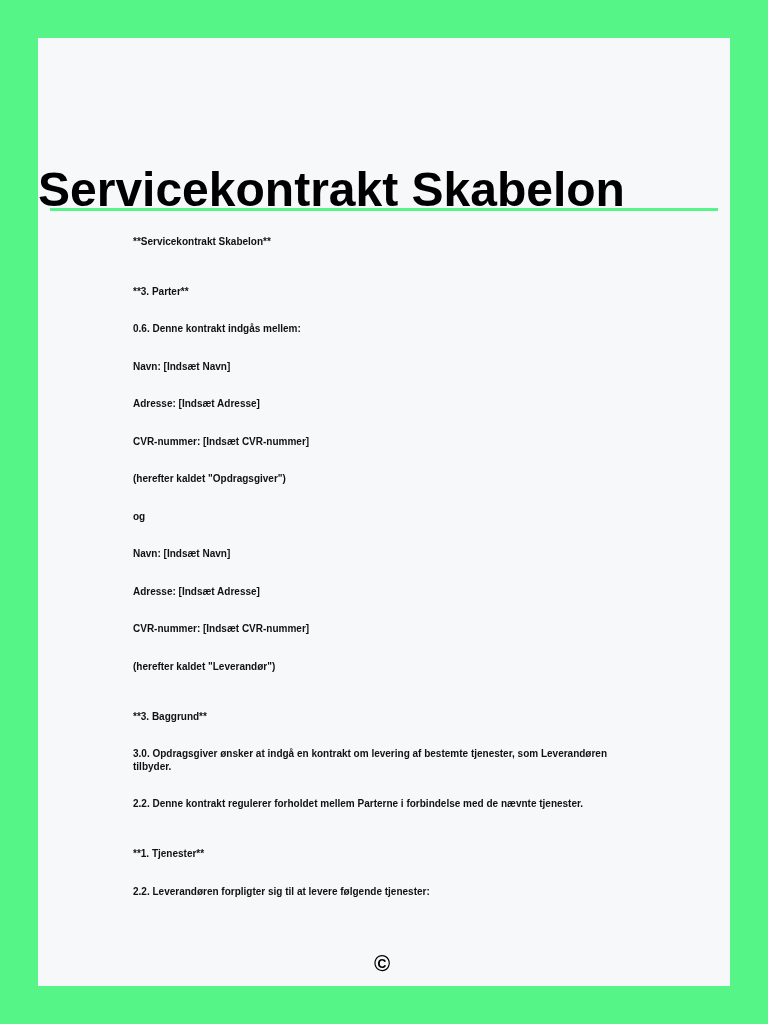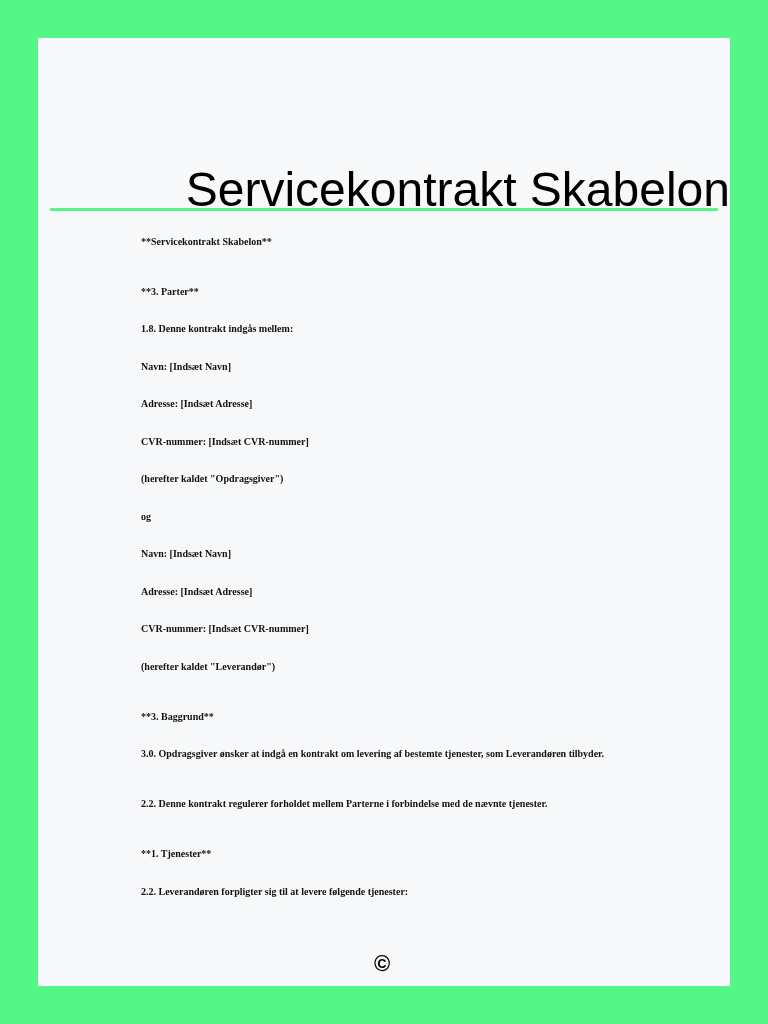--- a/index.html
+++ b/index.html
@@ -20,23 +20,23 @@
       top: 38px;
       width: 692px;
       height: 948px;
       background: #f7f8fa;
     }
     .title {
       position: absolute;
       left: 0;
       top: 124px;
       width: 692px;
-      text-align: right;
+      text-align: left;
       font-size: 48px;
-      font-weight: normal;
+      font-weight: bold;
       color: #000;
       margin: 0;
       line-height: 56px;
     }
     .divider {
       position: absolute;
       left: 12px;
       top: 170px;
       width: 668px;
       height: 3px;
@@ -47,23 +47,22 @@
       left: 87px;
       top: 0;
       width: 510px;
       font-size: 10px;
       font-weight: bold;
       color: #111;
       line-height: 13px;
     }
     .line {
       position: absolute;
-      left: 16px;
+      left: 8px;
       white-space: nowrap;
-      font-family: Liberation Serif, serif;
     }
     .line.wrap {
       white-space: normal;
       width: 510px;
     }
     .copyright {
       position: absolute;
       left: 336px;
       top: 915px;
       font-size: 22px;
@@ -75,21 +74,21 @@
 </head>
 <body>
 
 <div class="page">
   <h1 class="title">Servicekontrakt Skabelon</h1>
   <div class="divider"></div>
 
   <div class="body-text">
     <div class="line" style="top:197px">**Servicekontrakt Skabelon**</div>
     <div class="line" style="top:247px">**3. Parter**</div>
-    <div class="line" style="top:284px">1.8. Denne kontrakt indgås mellem:</div>
+    <div class="line" style="top:284px">0.6. Denne kontrakt indgås mellem:</div>
     <div class="line" style="top:322px">Navn: [Indsæt Navn]</div>
     <div class="line" style="top:359px">Adresse: [Indsæt Adresse]</div>
     <div class="line" style="top:397px">CVR-nummer: [Indsæt CVR-nummer]</div>
     <div class="line" style="top:434px">(herefter kaldet "Opdragsgiver")</div>
     <div class="line" style="top:472px">og</div>
     <div class="line" style="top:509px">Navn: [Indsæt Navn]</div>
     <div class="line" style="top:547px">Adresse: [Indsæt Adresse]</div>
     <div class="line" style="top:584px">CVR-nummer: [Indsæt CVR-nummer]</div>
     <div class="line" style="top:622px">(herefter kaldet "Leverandør")</div>
     <div class="line" style="top:672px">**3. Baggrund**</div>

